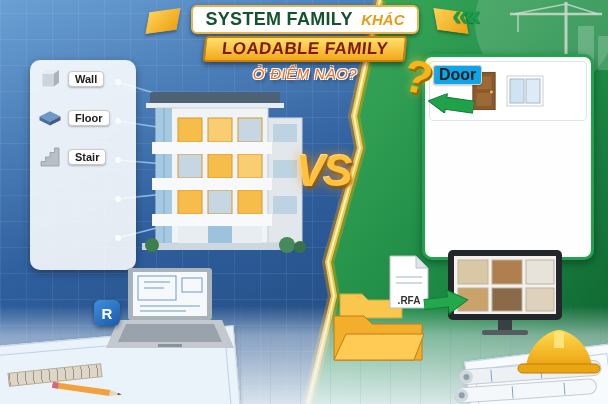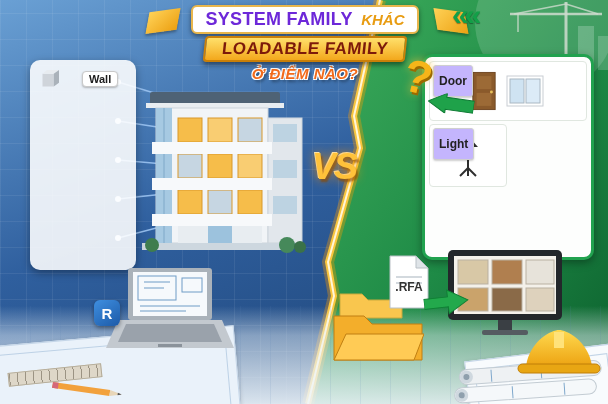--- a/index.html
+++ b/index.html
@@ -7,69 +7,69 @@
   .stage{position:relative;width:608px;height:404px;overflow:hidden;
     background:linear-gradient(160deg,#6aa0d4 0%,#2f5f9e 45%,#1b3f6e 100%)}
   .stage::before{content:"";position:absolute;inset:0;pointer-events:none;
     background-image:repeating-linear-gradient(0deg,rgba(255,255,255,.07) 0 1px,transparent 1px 26px),
                      repeating-linear-gradient(90deg,rgba(255,255,255,.07) 0 1px,transparent 1px 26px)}
   .abs{position:absolute}
   
   .title-block{left:140px;top:5px;width:330px;text-align:center;z-index:6}
   .t1{display:inline-block;background:#fff;border:2px solid #e8b64c;border-radius:6px;
       padding:2px 12px;box-shadow:0 2px 5px rgba(0,0,0,.45);white-space:nowrap}
-  .t1-main{color:#6d28d9;font-weight:bold;font-size:18px;letter-spacing:.3px}
+  .t1-main{color:#14532d;font-weight:bold;font-size:18px;letter-spacing:.3px}
   .t1-suf{color:#e89c12;font-weight:bold;font-style:italic;font-size:15px;margin-left:4px}
   .t2{display:inline-block;margin-top:2px;background:linear-gradient(180deg,#ffe06b,#f3a81c);
       border:2px solid #c97f08;border-radius:4px;color:#7c1a0a;font-weight:bold;font-size:17px;
       padding:1px 16px;transform:skewX(-6deg);box-shadow:0 3px 5px rgba(0,0,0,.45);letter-spacing:.4px}
-  .t3{margin-top:3px;color:#f26a1b;font-weight:bold;font-style:italic;font-size:15px;letter-spacing:.5px;
+  .t3{margin-top:3px;color:#f26a1b;font-weight:normal;font-style:italic;font-size:15px;letter-spacing:.5px;
       text-shadow:-1px -1px 0 #fff,1px -1px 0 #fff,-1px 1px 0 #fff,1px 1px 0 #fff,2px 3px 3px rgba(0,0,0,.4)}
   .ribbon{width:30px;height:22px;background:linear-gradient(135deg,#ffd257,#eca012);
       box-shadow:0 2px 3px rgba(0,0,0,.35);z-index:5}
   .qmark{left:404px;top:50px;font-size:46px;font-weight:bold;color:#f6b519;transform:rotate(14deg);z-index:6;
       text-shadow:2px 2px 0 #9c6a00,0 0 10px rgba(255,200,60,.8)}
   .chevrons{left:452px;top:-2px;font-size:30px;font-weight:bold;color:#12a048;letter-spacing:-4px;z-index:6;
       text-shadow:0 1px 1px rgba(0,0,0,.35)}
   
   .left-panel{left:30px;top:60px;width:106px;height:210px;background:rgba(255,255,255,.88);
       border-radius:10px;box-shadow:0 3px 8px rgba(0,0,0,.35);padding:7px 8px;box-sizing:border-box;z-index:4}
-  .lp-row{display:flex;align-items:center;gap:20px;height:24px;margin-bottom:15px}
+  .lp-row{display:flex;align-items:center;gap:6px;height:24px;margin-bottom:15px}
   .lp-icon{width:24px;height:24px;flex:0 0 24px}
   .pill{display:inline-block;background:#fff;border:1px solid #c9c9c9;border-radius:4px;
       padding:1px 6px;font-weight:bold;font-size:11px;color:#1c1c1c;box-shadow:0 1px 2px rgba(0,0,0,.25)}
   
-  .vs{left:296px;top:146px;width:76px;text-align:center;font-size:36px;font-weight:bold;font-style:italic;
+  .vs{left:296px;top:146px;width:76px;font-size:44px;font-weight:bold;font-style:italic;
       color:#ffc23a;letter-spacing:-2px;z-index:5;
       text-shadow:0 0 12px rgba(255,150,0,.95),2px 3px 2px rgba(110,55,0,.65),-1px -1px 0 #fff3c4}
   
   .right-panel{left:422px;top:54px;width:172px;height:206px;background:#fdfefd;border:3px solid #21a24f;
       border-radius:10px;box-shadow:0 3px 8px rgba(0,0,0,.35);box-sizing:border-box;padding:4px;
       display:grid;grid-template-columns:1fr 1fr;grid-template-rows:60px 1fr 1fr;gap:3px;z-index:4}
   .cell{position:relative;background:#fff;border:1px solid #e0e7e0;border-radius:4px;
       display:flex;align-items:center;justify-content:center;gap:8px}
   .cell.span2{grid-column:1 / span 2}
-  .tag{position:absolute;top:3px;left:3px;background:#c4b5fd;border:1px solid #cfcfcf;border-radius:3px;
-      padding:8px 5px;font-weight:bold;font-size:12px;color:#222;box-shadow:0 1px 2px rgba(0,0,0,.2);z-index:2}
+  .tag{position:absolute;top:3px;left:3px;background:#0ea5e9;border:1px solid #cfcfcf;border-radius:3px;
+      padding:0 5px;font-weight:bold;font-size:16px;color:#222;box-shadow:0 1px 2px rgba(0,0,0,.2);z-index:2}
   
   .desk{left:0;bottom:0;width:608px;height:98px;z-index:1;
       background:linear-gradient(180deg,rgba(255,255,255,0) 0,rgba(230,240,248,.5) 30%,rgba(238,245,250,.9) 100%)}
   .desk::after{content:"";position:absolute;inset:0;
       background-image:repeating-linear-gradient(90deg,rgba(90,130,180,.12) 0 1px,transparent 1px 30px)}
   .sheet{background:#eaf2fa;border:1px solid #c5d6e8;box-shadow:0 2px 5px rgba(0,0,0,.2);z-index:2}
   .sheet .inner{position:absolute;inset:8px;border:1px solid #a9c3dd;opacity:.7}
   .ruler{left:8px;top:368px;width:92px;height:12px;background:#ded7c8;border:1px solid #b3ab98;
       transform:rotate(-6deg);z-index:4;
       background-image:repeating-linear-gradient(90deg,#9b9383 0 1px,transparent 1px 8px)}
   .revit{left:94px;top:300px;width:26px;height:26px;border-radius:6px;z-index:5;
       background:linear-gradient(145deg,#3f8fe0,#1c5aa8);color:#fff;font-weight:bold;font-size:15px;
       display:flex;align-items:center;justify-content:center;box-shadow:0 2px 4px rgba(0,0,0,.4)}
   .rfa-doc{left:388px;top:254px;width:42px;height:56px;z-index:5}
-  .rfa-label{position:absolute;left:0;bottom:16px;width:100%;text-align:center;
-      font-size:12px;font-weight:bold;color:#333}
+  .rfa-label{position:absolute;left:0;bottom:4px;width:100%;text-align:center;
+      font-size:10px;font-weight:bold;color:#333}
   .z2{z-index:2}.z3{z-index:3}.z4{z-index:4}.z5{z-index:5}
 </style>
 </head>
 <body>
 
 <div class="stage">
 
   <svg class="abs" width="608" height="404" viewBox="0 0 608 404" style="left:0;top:0">
     <defs>
       <linearGradient id="grn" x1="0" y1="0" x2="1" y2="1">
@@ -165,20 +165,38 @@
     <div class="lp-row">
       <span class="lp-icon">
         <svg viewBox="0 0 32 32" width="24" height="24">
             <rect x="6" y="9" width="15" height="17" fill="#cfd4da"></rect>
             <polygon points="6,9 12,4 28,4 21,9" fill="#e8ecf0"></polygon>
             <polygon points="21,9 28,4 28,21 21,26" fill="#aab2ba"></polygon>
           </svg>
       </span>
       <span class="pill">Wall</span>
     </div>
+    <div class="lp-row">
+      <span class="lp-icon">
+        <svg viewBox="0 0 32 32" width="24" height="24">
+            <polygon points="2,14 16,7 30,14 16,21" fill="#6f98c7"></polygon>
+            <polygon points="2,14 2,19 16,26 16,21" fill="#4a6f9e"></polygon>
+            <polygon points="30,14 30,19 16,26 16,21" fill="#3d5c84"></polygon>
+          </svg>
+      </span>
+      <span class="pill">Floor</span>
+    </div>
+    <div class="lp-row">
+      <span class="lp-icon">
+        <svg viewBox="0 0 32 32" width="24" height="24">
+            <path d="M4,28 L4,22 10,22 10,16 16,16 16,10 22,10 22,4 28,4 28,28 Z" fill="#b9bfc6" stroke="#8f979e"></path>
+          </svg>
+      </span>
+      <span class="pill">Stair</span>
+    </div>
   </aside>
 
   <div class="abs ribbon" style="left:148px;top:10px;transform:skewX(-18deg) rotate(-8deg)"></div>
   <div class="abs ribbon" style="left:436px;top:10px;transform:skewX(18deg) rotate(8deg)"></div>
   <header class="abs title-block">
     <div class="t1">
       <span class="t1-main">SYSTEM FAMILY</span>
       <span class="t1-suf">KHÁC</span>
     </div><br>
     <div class="t2">LOADABLE FAMILY</div>
@@ -197,31 +215,20 @@
           <rect x="6" y="6" width="16" height="14" fill="#9c6a36"></rect>
           <rect x="6" y="24" width="16" height="14" fill="#9c6a36"></rect>
           <circle cx="22" cy="23" r="1.6" fill="#e8c15a"></circle>
         </svg>
       <svg width="40" height="34" viewBox="0 0 40 34">
           <rect x="2" y="2" width="36" height="30" fill="#fff" stroke="#c9ced3"></rect>
           <rect x="5" y="5" width="14" height="24" fill="#cfe3f2" stroke="#aab7c2"></rect>
           <rect x="21" y="5" width="14" height="24" fill="#dcebf7" stroke="#aab7c2"></rect>
         </svg>
     </div>
-    <div class="cell">
-      <span class="tag">Light</span>
-      <svg width="28" height="44" viewBox="0 0 28 44">
-          <polygon points="14,2 24,13 4,13" fill="#2e2e2e"></polygon>
-          <circle cx="14" cy="15" r="3" fill="#ffd36b"></circle>
-          <line x1="14" y1="13" x2="14" y2="34" stroke="#2e2e2e" stroke-width="2"></line>
-          <line x1="14" y1="34" x2="6" y2="42" stroke="#2e2e2e" stroke-width="2"></line>
-          <line x1="14" y1="34" x2="22" y2="42" stroke="#2e2e2e" stroke-width="2"></line>
-          <line x1="14" y1="34" x2="14" y2="42" stroke="#2e2e2e" stroke-width="2"></line>
-        </svg>
-    </div>
   </section>
 
   <svg class="abs z5" width="46" height="20" viewBox="0 0 46 20" style="left:428px;top:94px;transform:rotate(8deg)">
     <polygon points="46,4 18,4 18,0 0,10 18,20 18,16 46,16" fill="#1fa24a" stroke="#0e7a33"></polygon>
   </svg>
 
   <svg class="abs z4" width="140" height="90" viewBox="0 0 140 90" style="left:100px;top:266px">
     <rect x="28" y="2" width="84" height="52" rx="3" fill="#aab2ba"></rect>
     <rect x="33" y="6" width="74" height="44" fill="#f6f9fc"></rect>
     <g stroke="#6f9cc6" fill="none">

